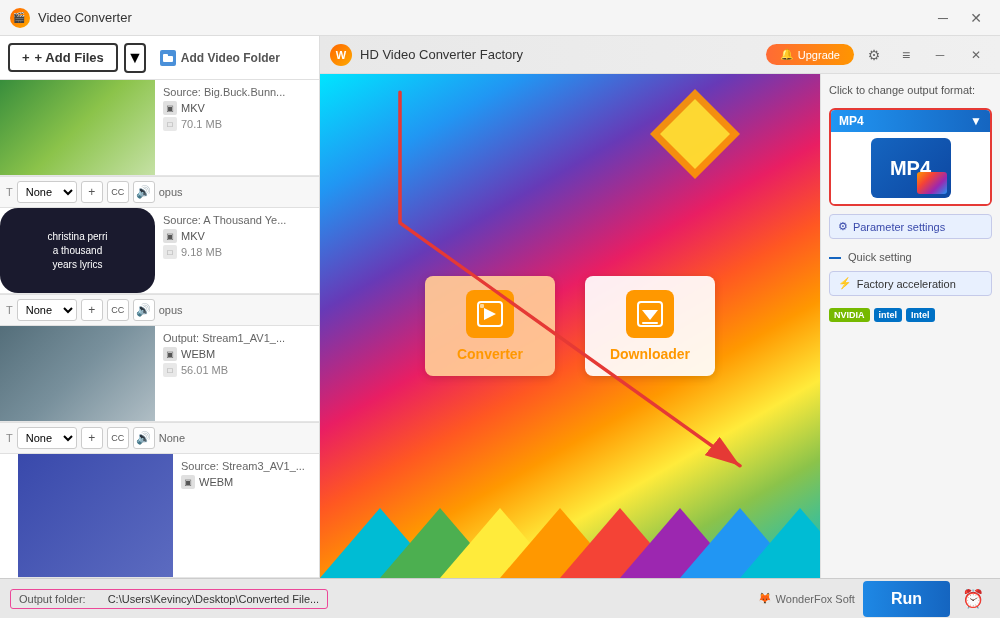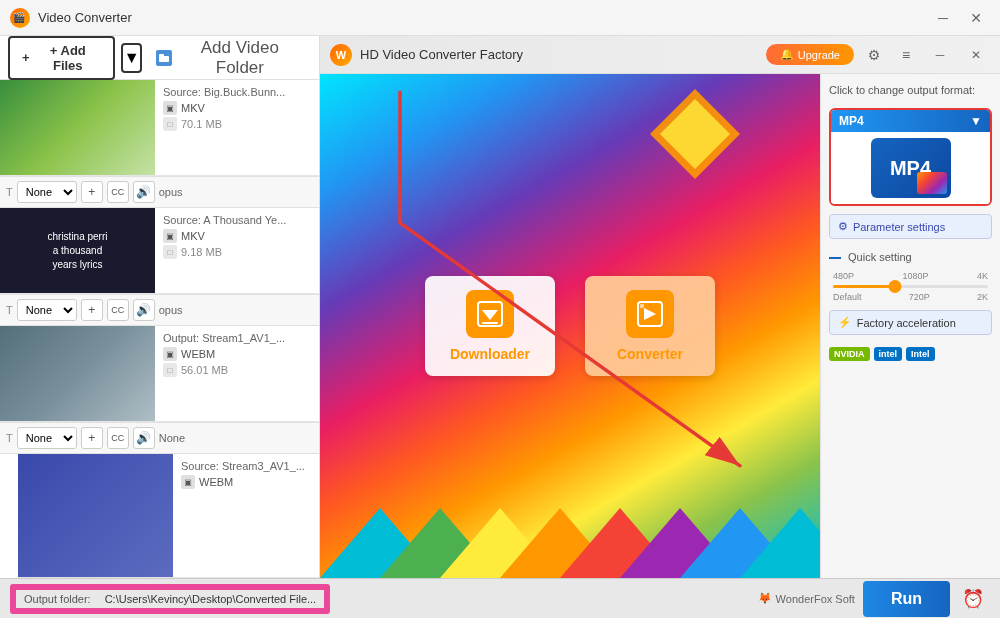--- a/index.html
+++ b/index.html
@@ -19,21 +19,21 @@
     
     .content-area { display: flex; flex: 1; overflow: hidden; }
 
     
     .left-panel { width: 320px; background: #fff; display: flex; flex-direction: column; border-right: 1px solid #ddd; }
 
     
     .toolbar { height: 44px; background: #fff; display: flex; align-items: center; padding: 0 8px; gap: 6px; border-bottom: 1px solid #e0e0e0; }
     .add-files-btn { display: flex; align-items: center; gap: 5px; background: #fff; border: 2px solid #333; border-radius: 4px; padding: 5px 12px; cursor: pointer; font-size: 13px; font-weight: 600; color: #333; }
     .dropdown-arrow { width: 22px; height: 30px; background: #fff; border: 2px solid #333; border-radius: 4px; display: flex; align-items: center; justify-content: center; cursor: pointer; }
-    .add-folder-btn { display: flex; align-items: center; gap: 5px; background: transparent; border: none; cursor: pointer; font-size: 17px; color: #555; padding: 4px 8px; }
+    .add-folder-btn { display: flex; align-items: center; gap: 5px; background: transparent; border: none; cursor: pointer; font-size: 12px; color: #555; padding: 4px 8px; font-weight: bold; }
     .folder-icon-sm { width: 16px; height: 16px; background: #4a90d9; border-radius: 2px; display: flex; align-items: center; justify-content: center; }
 
     
     .video-item { display: flex; align-items: stretch; border-bottom: 1px solid #e5e5e5; position: relative; }
     .thumb-placeholder { width: 155px; height: 85px; display: flex; align-items: center; justify-content: center; font-size: 11px; color: #888; overflow: hidden; }
 
     .video-info { flex: 1; padding: 6px 8px; font-size: 11px; }
     .video-source { color: #666; margin-bottom: 3px; white-space: nowrap; overflow: hidden; text-overflow: ellipsis; max-width: 150px; }
     .video-format { display: flex; align-items: center; gap: 4px; color: #555; margin-bottom: 2px; }
     .format-icon { width: 14px; height: 14px; background: #e0e0e0; border-radius: 2px; display: flex; align-items: center; justify-content: center; font-size: 8px; }
@@ -85,34 +85,34 @@
     .param-btn { background: #e8f0fe; border: 1px solid #c5cae9; border-radius: 4px; padding: 5px 8px; font-size: 11px; cursor: pointer; display: flex; align-items: center; gap: 5px; color: #3949ab; }
     .quick-setting { font-size: 11px; color: #555; margin-top: 4px; }
     .quality-labels { display: flex; justify-content: space-between; font-size: 9px; color: #888; }
     .hw-accel-btn { background: #e8f0fe; border: 1px solid #c5cae9; border-radius: 4px; padding: 5px 8px; font-size: 11px; cursor: pointer; display: flex; align-items: center; gap: 5px; color: #333; }
     .nvidia-badges { display: flex; gap: 4px; margin-top: 4px; }
     .nvidia-badge { background: #76b900; color: white; font-size: 9px; padding: 2px 5px; border-radius: 3px; font-weight: bold; }
     .intel-badge { background: #0071c5; color: white; font-size: 9px; padding: 2px 5px; border-radius: 3px; font-weight: bold; }
 
     
     .bottom-bar { height: 40px; background: #e8e8e8; border-top: 1px solid #ccc; display: flex; align-items: center; padding: 0 10px; justify-content: space-between; }
-    .output-folder { display: flex; align-items: center; gap: 14px; font-size: 11px; border: 6px solid #ec4899; border-radius: 3px; padding: 3px 8px; }
+    .output-folder { display: flex; align-items: center; gap: 22px; font-size: 11px; border: 1px solid #ec4899; border-radius: 3px; padding: 3px 8px; }
     .output-folder-label { color: #555; }
     .output-folder-path { color: #333; font-size: 11px; }
     .bottom-right { display: flex; align-items: center; gap: 8px; }
     .wonderfox-brand { font-size: 11px; color: #666; display: flex; align-items: center; gap: 4px; }
     .run-btn { background: linear-gradient(90deg, #1e88e5, #1565c0); color: white; border: none; border-radius: 4px; padding: 8px 28px; font-size: 16px; font-weight: bold; cursor: pointer; height: 36px; }
     .alarm-btn { width: 32px; height: 32px; background: transparent; border: none; cursor: pointer; display: flex; align-items: center; justify-content: center; font-size: 18px; color: #555; }
 
     
     .arrow-overlay { position: absolute; top: 0; left: 0; width: 100%; height: 100%; pointer-events: none; z-index: 100; }
 
     
     .thumb-nature { background: linear-gradient(135deg, #388e3c, #8bc34a, #c5e1a5); width: 155px; height: 95px; }
-    .thumb-lyrics { background: #1a1a2e; color: white; }
+    .thumb-lyrics { background: #1a1a2e; color: white; border-radius: 18px; }
     .thumb-city { background: linear-gradient(135deg, #546e7a, #78909c, #b0bec5); width: 155px; height: 95px; }
   </style>
 </head>
 <body>
 
 <div class="main-window">
 
   <div class="title-bar">
     <div class="title-bar-left">
       <div class="title-icon">🎬</div>
@@ -272,39 +272,39 @@
                 <polygon points="120,70 180,0 240,70" fill="#ffeb3b"></polygon>
                 <polygon points="180,70 240,0 300,70" fill="#ff9800"></polygon>
                 <polygon points="240,70 300,0 360,70" fill="#f44336"></polygon>
                 <polygon points="300,70 360,0 420,70" fill="#9c27b0"></polygon>
                 <polygon points="360,70 420,0 480,70" fill="#2196f3"></polygon>
                 <polygon points="420,70 480,0 540,70" fill="#00bcd4"></polygon>
               </svg>
             </div>
 
             <div class="hd-features">
+              <div class="feature-card active">
+                <div class="feature-icon">
+                  <svg width="28" height="28" viewBox="0 0 28 28">
+                      <rect x="2" y="2" width="24" height="24" rx="3" fill="none" stroke="white" stroke-width="2"></rect>
+                      <polygon points="8,8 20,14 8,20" fill="white"></polygon>
+                      <rect x="4" y="4" width="4" height="4" rx="1" fill="white" opacity="0.6"></rect>
+                    </svg>
+                </div>
+                <span class="feature-label">Converter</span>
+              </div>
               <div class="feature-card">
                 <div class="feature-icon">
                   <svg width="28" height="28" viewBox="0 0 28 28">
                       <rect x="2" y="2" width="24" height="24" rx="3" fill="none" stroke="white" stroke-width="2"></rect>
                       <polygon points="14,20 6,10 22,10" fill="white"></polygon>
                       <rect x="6" y="22" width="16" height="2" rx="1" fill="white"></rect>
                     </svg>
                 </div>
                 <span class="feature-label">Downloader</span>
-              </div>
-              <div class="feature-card active">
-                <div class="feature-icon">
-                  <svg width="28" height="28" viewBox="0 0 28 28">
-                      <rect x="2" y="2" width="24" height="24" rx="3" fill="none" stroke="white" stroke-width="2"></rect>
-                      <polygon points="8,8 20,14 8,20" fill="white"></polygon>
-                      <rect x="4" y="4" width="4" height="4" rx="1" fill="white" opacity="0.6"></rect>
-                    </svg>
-                </div>
-                <span class="feature-label">Converter</span>
               </div>
             </div>
           </div>
 
           <div class="hd-right">
             <div class="output-format-label">Click to change output format:</div>
 
             <div class="format-selector">
               <div class="format-header">
                 <span>MP4</span>
@@ -322,38 +322,20 @@
 
             <button class="param-btn">
               <span>⚙</span>
               <span>Parameter settings</span>
             </button>
 
             <div class="quick-setting">
               <span style="display:inline-block;width:12px;height:2px;background:#1565c0;margin-right:4px;vertical-align:middle;"></span>
               <span>Quick setting</span>
             </div>
-            <div style="padding:0 4px;">
-              <div class="quality-labels">
-                <span>480P</span>
-                <span>1080P</span>
-                <span>4K</span>
-              </div>
-              <div style="position:relative;margin:4px 0;">
-                <div style="height:3px;background:#e0e0e0;border-radius:2px;position:relative;">
-                  <div style="height:3px;width:40%;background:#ff9800;border-radius:2px;"></div>
-                  <div style="position:absolute;top:-5px;left:40%;width:13px;height:13px;background:#ff9800;border-radius:50%;transform:translateX(-50%);"></div>
-                </div>
-              </div>
-              <div class="quality-labels">
-                <span>Default</span>
-                <span>720P</span>
-                <span>2K</span>
-              </div>
-            </div>
 
             <button class="hw-accel-btn">
               <span>⚡</span>
               <span>Factory acceleration</span>
             </button>
             <div class="nvidia-badges">
               <span class="nvidia-badge">NVIDIA</span>
               <span class="intel-badge">intel</span>
               <span class="intel-badge">Intel</span>
             </div>

